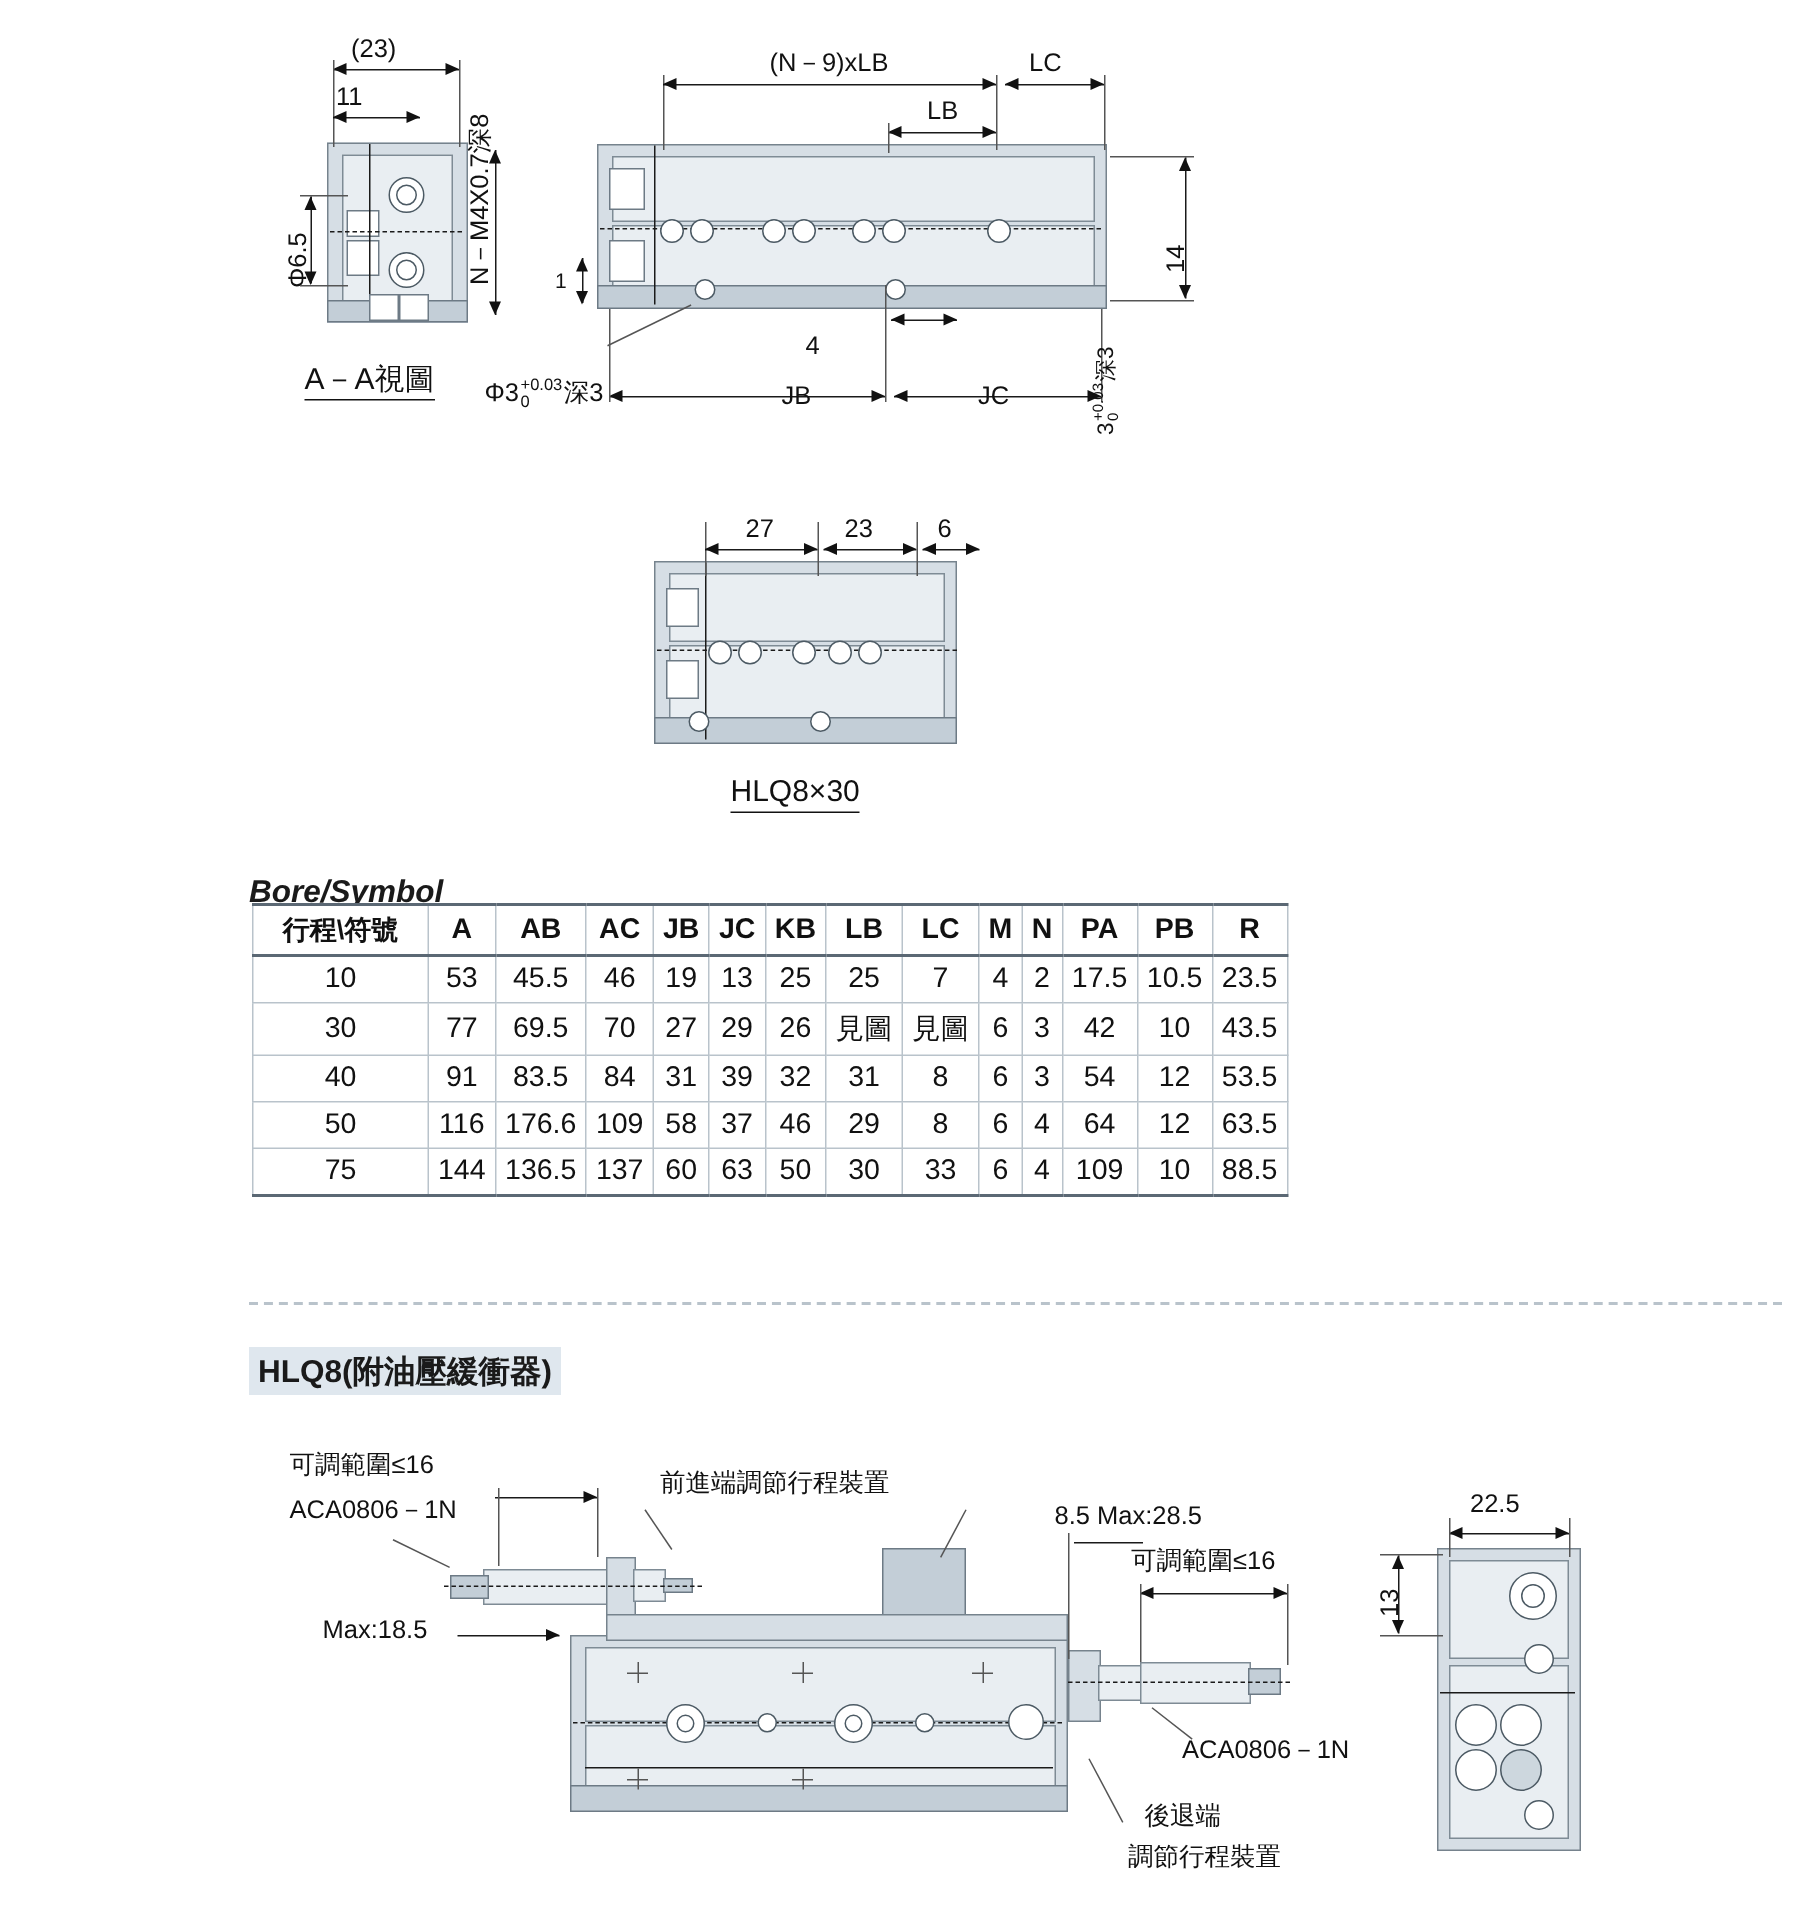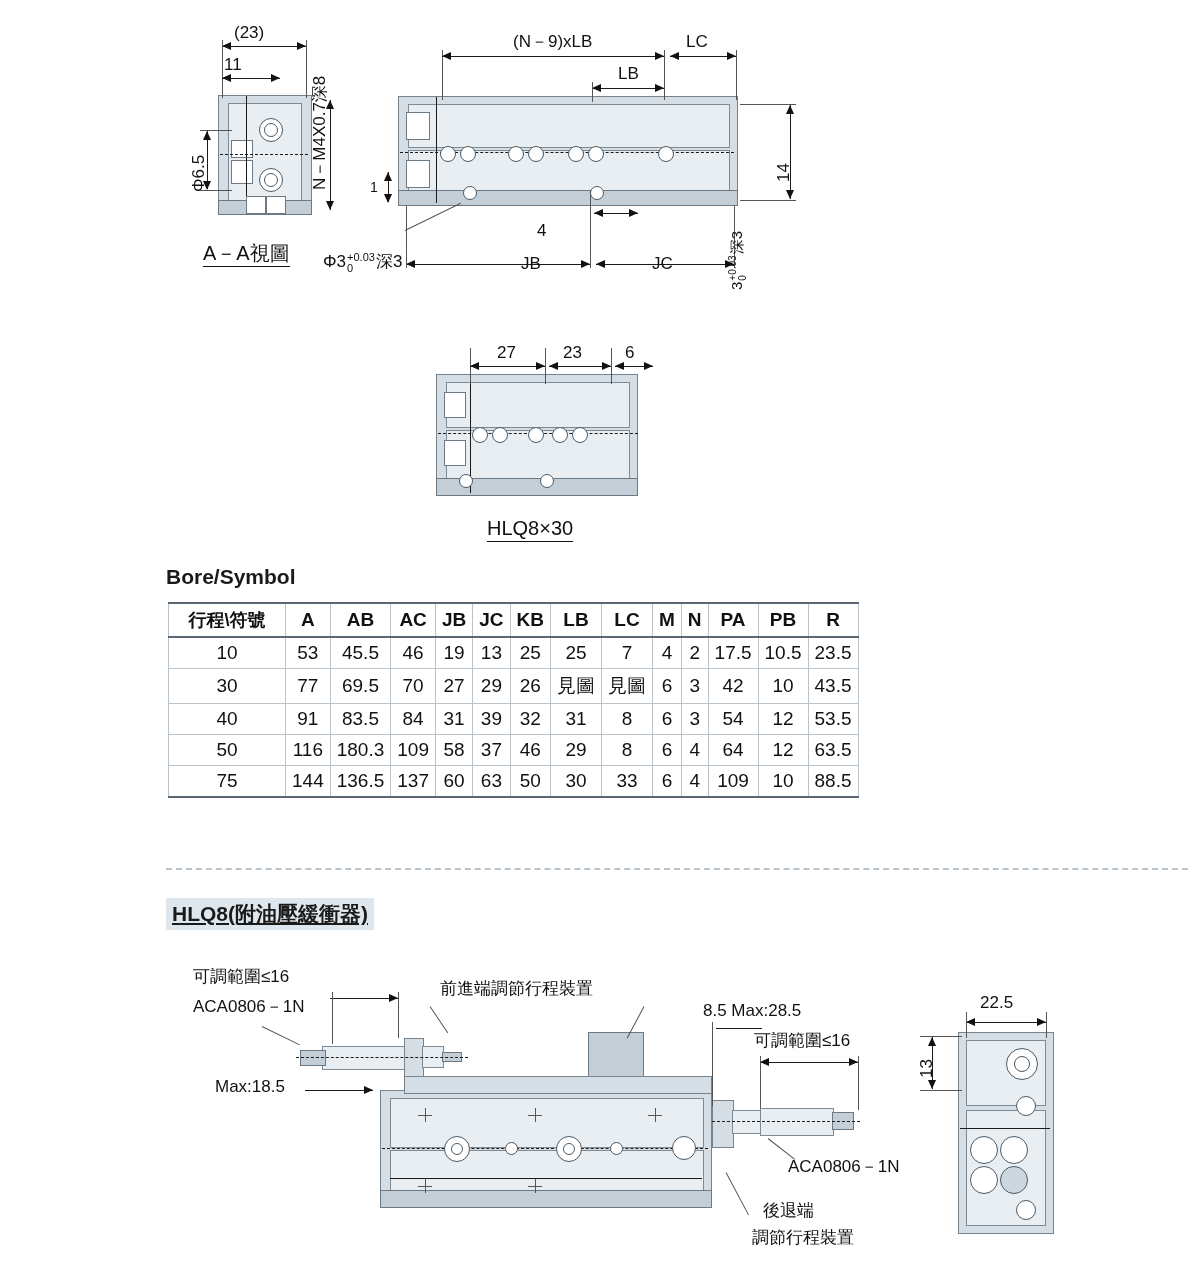--- a/index.html
+++ b/index.html
@@ -75,21 +75,20 @@
   
   .sec-title {
     position: absolute;
     font-size: 21px;
     font-weight: bold;
     color: #1a1a1a;
   }
   .sec-title.hl {
     background: #dfe7ee;
     padding: 2px 6px;
-    text-decoration: underline;
   }
 
   
   .tbl-wrap { position: absolute; }
   table.spec {
     border-collapse: collapse;
     font-size: 19px;
   }
   table.spec th, table.spec td {
     border: 1px solid #b9c3cb;
@@ -291,21 +290,21 @@
     <div class="lbl" style="left:563px; top:344px;">23</div>
 
     <div class="hline" style="left:615px; top:366px; width:38px;"></div>
     <div class="ar-l" style="left:615px; top:362px;"></div>
     <div class="ar-r" style="left:644px; top:362px;"></div>
     <div class="lbl" style="left:625px; top:344px;">6</div>
 
     <div class="lbl big" style="left:487px; top:518px;"><span class="underline-txt">HLQ8×30</span></div>
   </div>
 
-  <div class="sec-title" style="left:166px; top:565px;">Bore/Symbol</div>
+  <div class="sec-title" style="left:166px; top:583px;font-style:italic;">Bore/Symbol</div>
 
   <div class="tbl-wrap" style="left:168px; top:602px;">
     <table class="spec">
       <thead>
         <tr>
           <th>行程\符號</th>
           <th>A</th>
           <th>AB</th>
           <th>AC</th>
           <th>JB</th>
@@ -365,21 +364,21 @@
           <td>8</td>
           <td>6</td>
           <td>3</td>
           <td>54</td>
           <td>12</td>
           <td>53.5</td>
         </tr>
         <tr>
           <td>50</td>
           <td>116</td>
-          <td>180.3</td>
+          <td>176.6</td>
           <td>109</td>
           <td>58</td>
           <td>37</td>
           <td>46</td>
           <td>29</td>
           <td>8</td>
           <td>6</td>
           <td>4</td>
           <td>64</td>
           <td>12</td>

